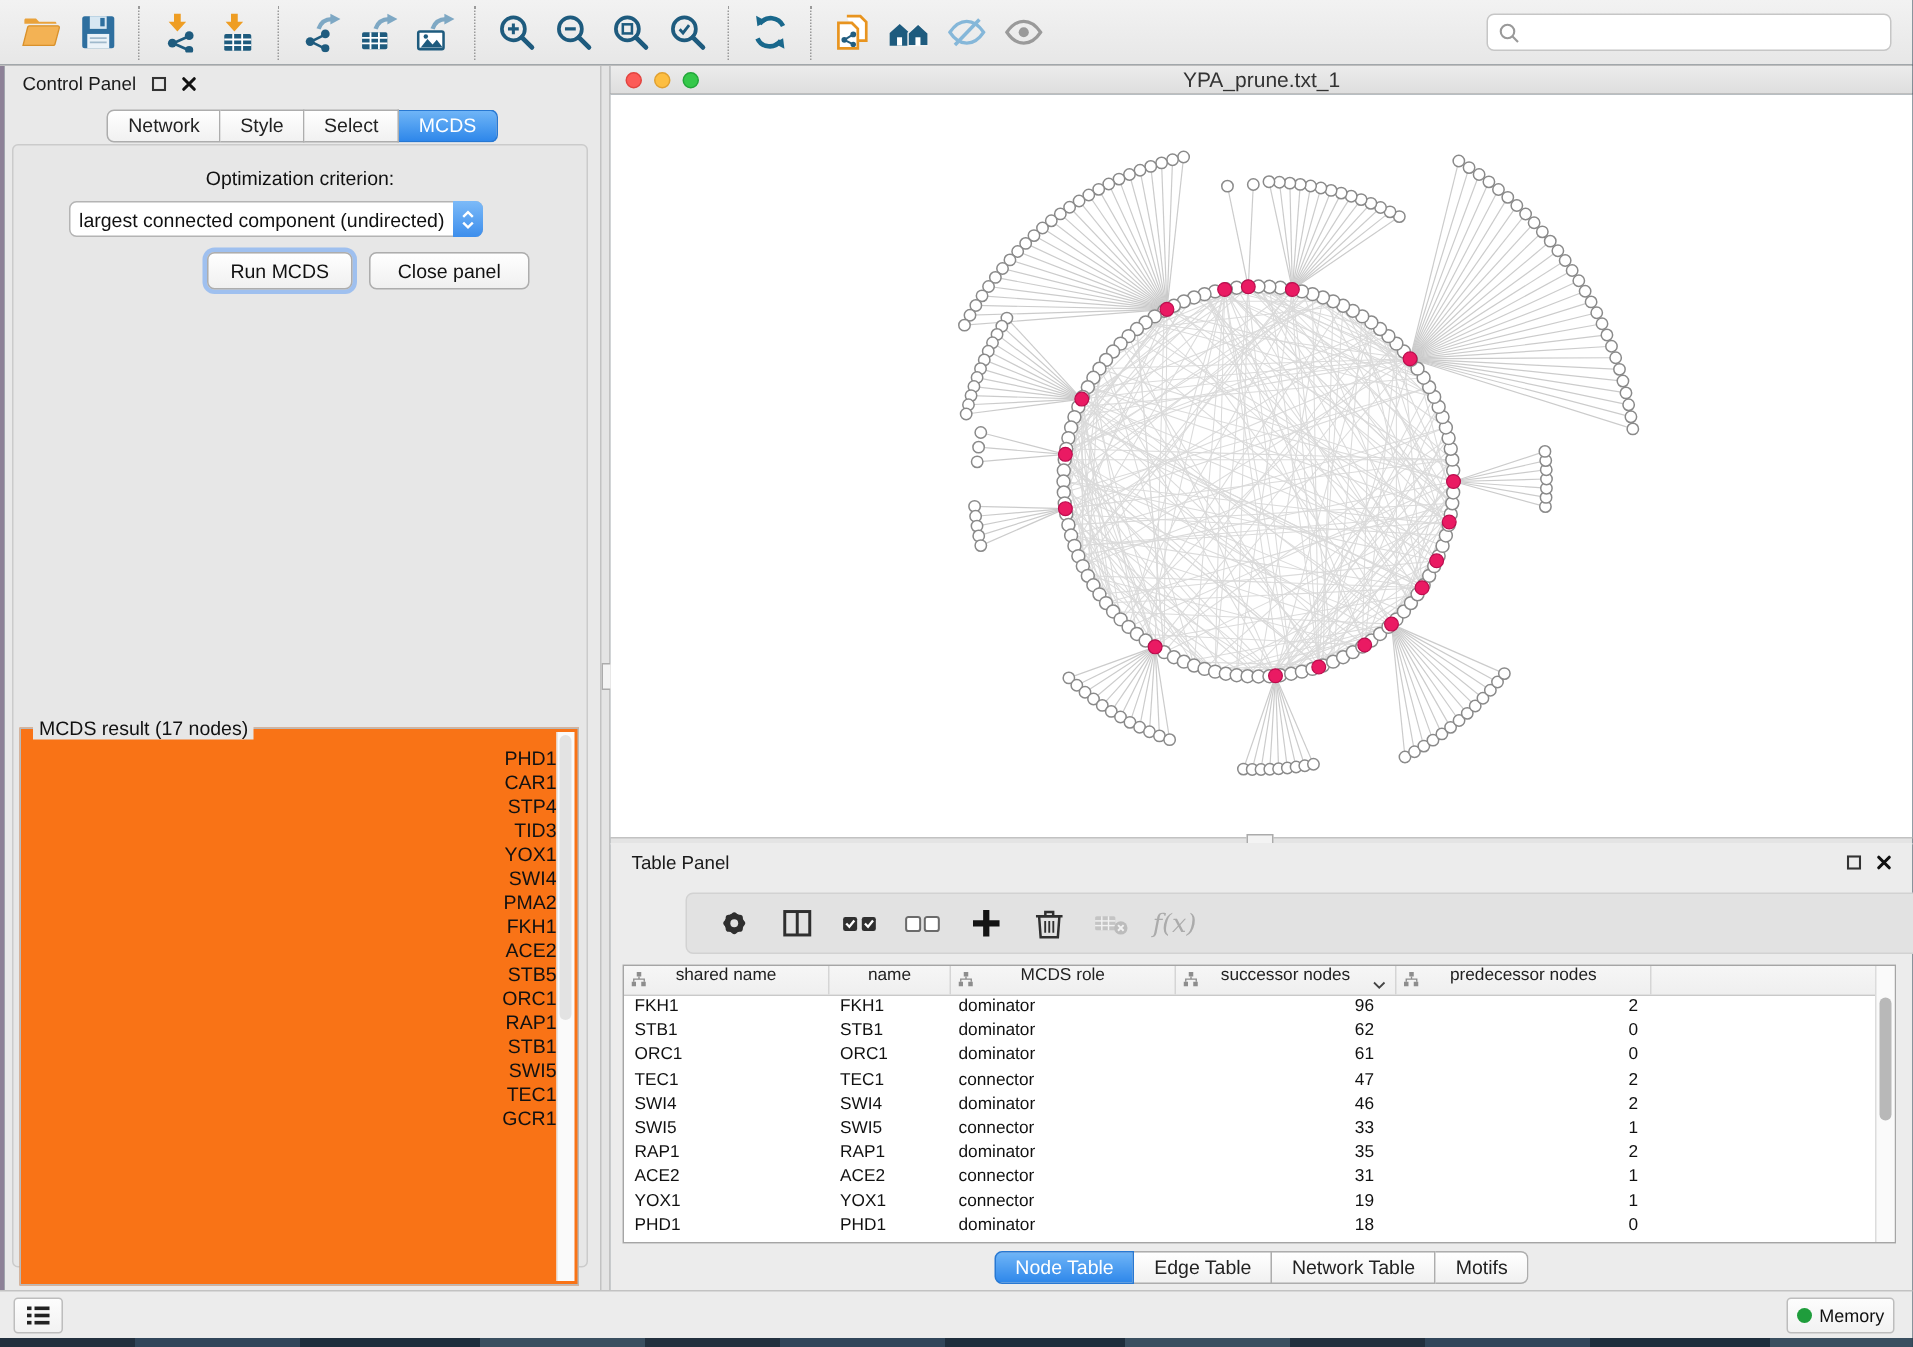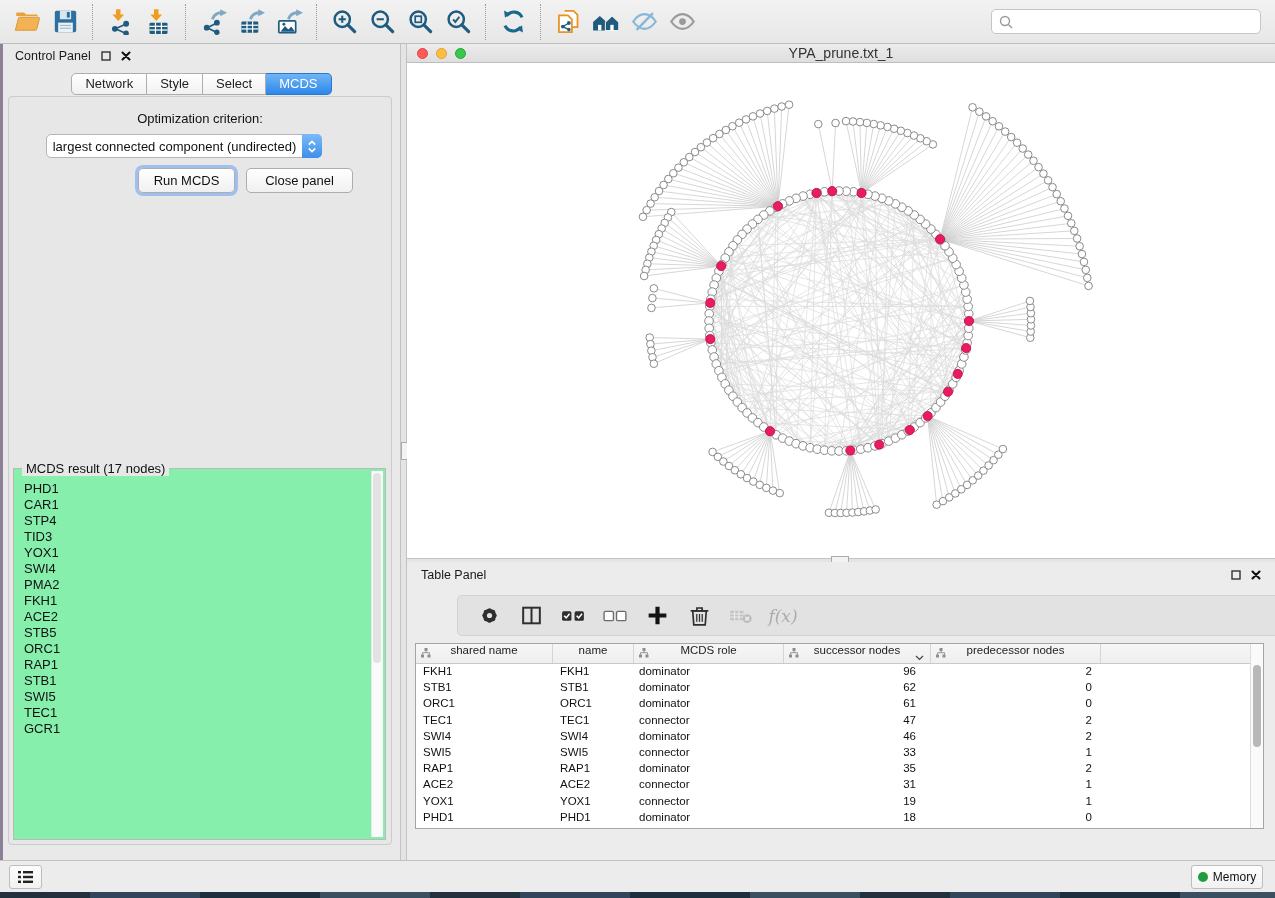--- a/index.html
+++ b/index.html
@@ -38,22 +38,22 @@
   .dd-text{flex:1;text-align:center;font-size:13px;color:#111;}
   .dd-stepper{width:20px;align-self:stretch;margin:-1px -1px -1px 0;
     background:linear-gradient(#7CBAF8,#3D8EEC);border-radius:0 5px 5px 0;
     display:flex;align-items:center;justify-content:center;}
   .btn-row{position:absolute;left:0;top:71px;width:100%;}
   .mac-btn{position:absolute;height:25px;font:13px "Liberation Sans",sans-serif;
     background:linear-gradient(#FFFFFF,#F0F0F0);border:1px solid #ADADAD;border-radius:5px;color:#111;margin-left:43px;}
   .mac-btn.focused{box-shadow:0 0 0 3px rgba(100,160,245,.55);}
   #runBtn{left:86px;width:97px;}
   #closeBtn{left:194px;width:107px;}
-  .result-group{position:absolute;left:4px;top:371px;width:373px;height:372px;
-    border:1px solid #B9B9B9;background:#86efac;box-sizing:border-box;}
+  .result-group{position:absolute;left:4px;top:388px;width:373px;height:372px;
+    border:1px solid #B9B9B9;background:#f97316;box-sizing:border-box;text-align:right;}
   .legend{position:absolute;left:8px;top:-8px;background:#E7E7E7;padding:0 4px;font-size:13px;color:#111;}
   .result-list{position:absolute;left:2px;top:4px;right:14px;bottom:2px;overflow:hidden;padding:8px 0 0 8px;}
   .mcds-item{font-size:13px;line-height:16px;color:#111;}
   .result-scroll{position:absolute;top:2px;right:2px;bottom:2px;width:11px;background:#FAFAFA;border-left:1px solid #E8E8E8;}
   .result-scroll .thumb{position:absolute;top:2px;left:1px;width:8px;height:190px;background:#E3E3E3;border-radius:4px;}
   
   .v-divider{position:absolute;left:400px;top:44px;width:7px;height:816px;background:#E4E4E4;
     border-left:1px solid #C2C2C2;border-right:1px solid #C2C2C2;box-sizing:border-box;}
   .v-divider .grab{position:absolute;left:0px;top:398px;width:5px;height:16px;background:#F3F3F3;border:1px solid #ABABAB;}
   .right-region{position:absolute;left:407px;top:44px;width:868px;height:816px;}
@@ -1237,20 +1237,26 @@
               <div class="tcell c1">PHD1</div>
               <div class="tcell c2">dominator</div>
               <div class="tcell c3">18</div>
               <div class="tcell c4">0</div>
             </div>
           </div>
         <div class="t-scrollbar">
             <div class="thumb"></div>
           </div>
       </div>
+      <div class="tp-tabs">
+        <div class="seg active">Node Table</div>
+        <div class="seg">Edge Table</div>
+        <div class="seg">Network Table</div>
+        <div class="seg">Motifs</div>
+      </div>
     </div>
   </div>
 
   <div class="status-bar">
     <div class="sb-btn" id="listBtn">
         <svg width="16" height="14" viewBox="0 0 16 14">
           <g fill="#222">
             <rect y="1" width="3" height="2.4"></rect>
             <rect y="5.8" width="3" height="2.4"></rect>
             <rect y="10.6" width="3" height="2.4"></rect>

